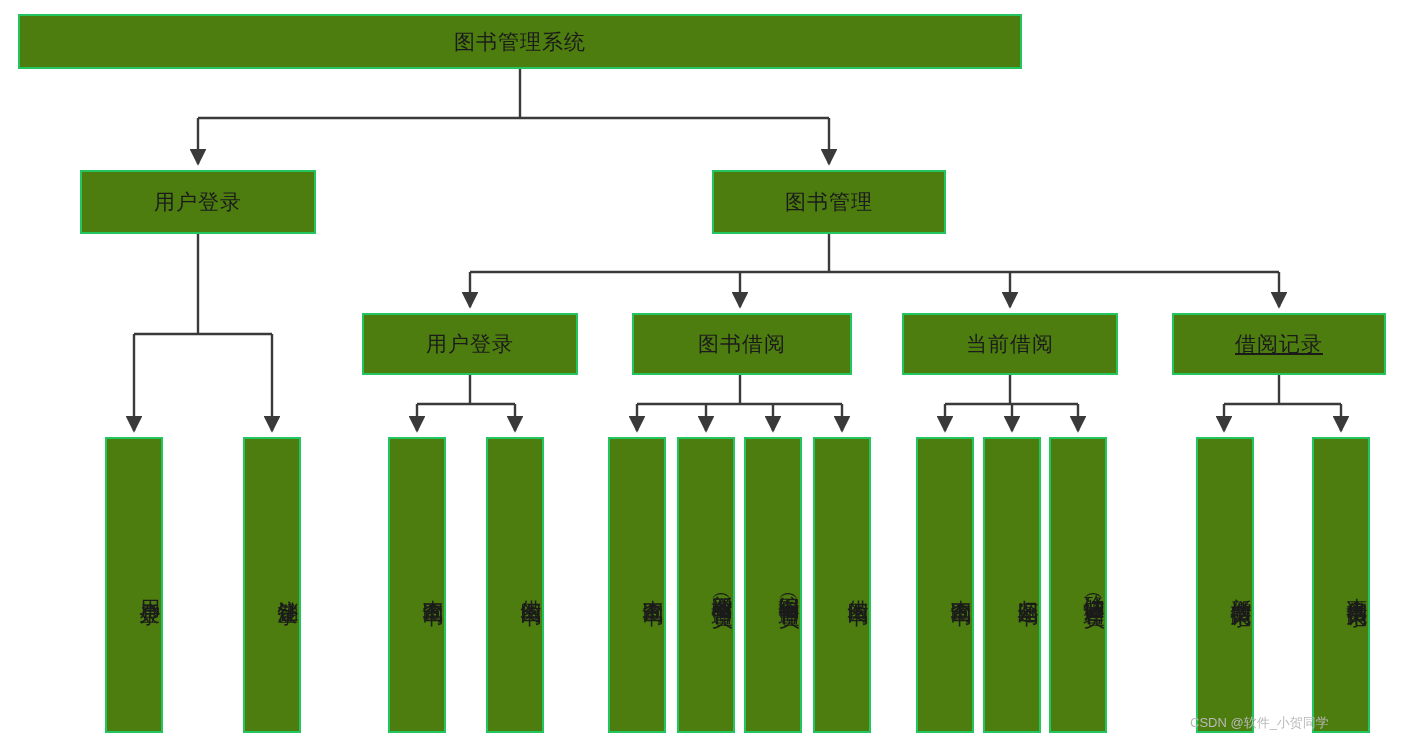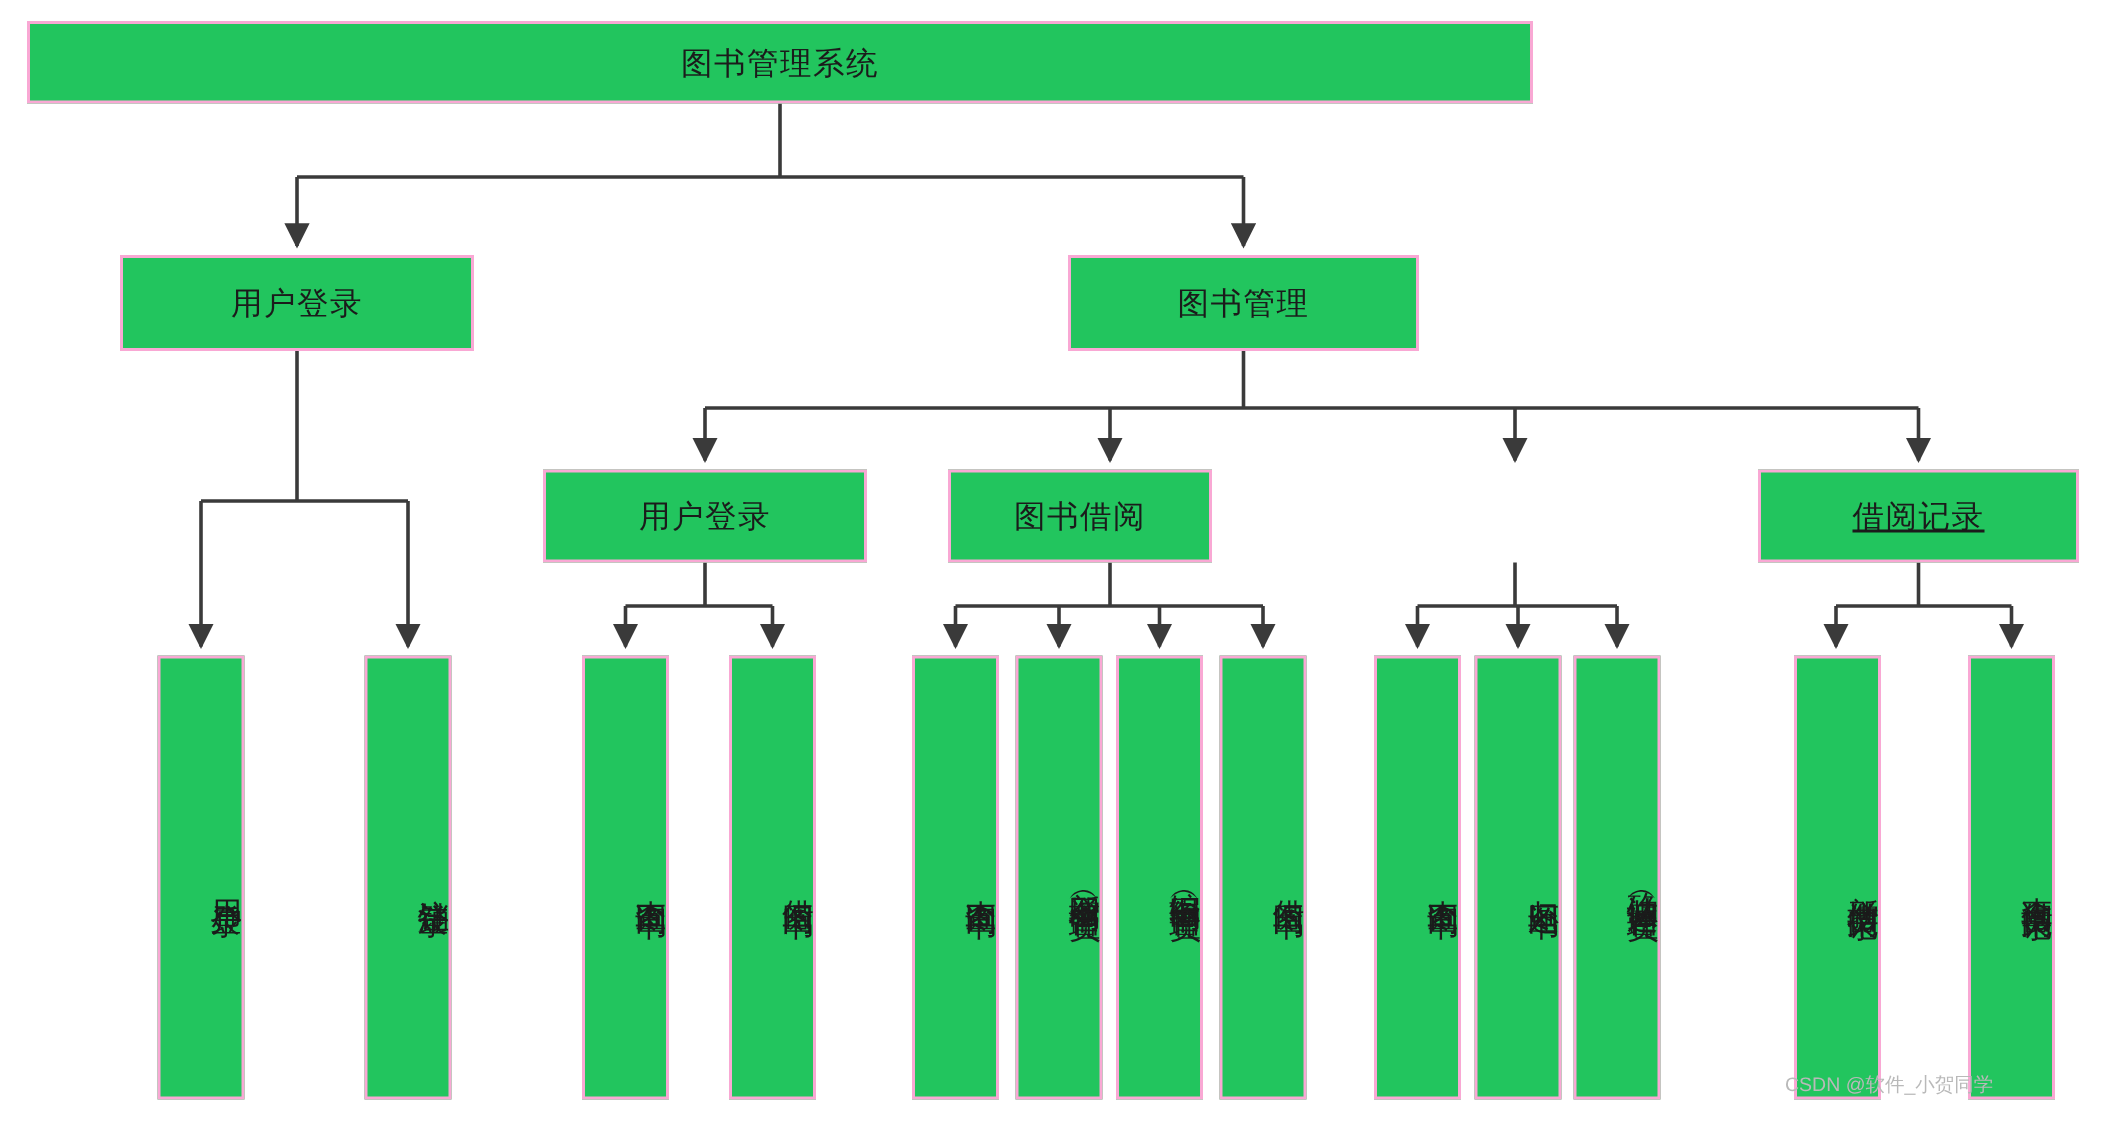--- a/index.html
+++ b/index.html
@@ -13,22 +13,22 @@
   #canvas {
     position: relative;
     width: 1405px;
     height: 747px;
     background: #ffffff;
     overflow: hidden;
   }
   .node {
     position: absolute;
     box-sizing: border-box;
-    background: #22c55e;
-    border: 2px solid #f9a8d4;
+    background: #4d7c0f;
+    border: 2px solid #22c55e;
     display: flex;
     align-items: center;
     justify-content: center;
     color: #1b1b1b;
   }
   .node.horiz {
     font-size: 21px;
     letter-spacing: 1px;
   }
   .node.vert {
@@ -137,22 +137,25 @@
   <div class="node horiz" style="left:80px; top:170px; width:236px; height:64px;">
     <span class="lbl">用户登录</span>
   </div>
   <div class="node horiz" style="left:712px; top:170px; width:234px; height:64px;">
     <span class="lbl">图书管理</span>
   </div>
 
   <div class="node horiz" style="left:362px; top:313px; width:216px; height:62px;">
     <span class="lbl">用户登录</span>
   </div>
-  <div class="node horiz" style="left:632px; top:313px; width:176px; height:62px;">
+  <div class="node horiz" style="left:632px; top:313px; width:220px; height:62px;">
     <span class="lbl">图书借阅</span>
+  </div>
+  <div class="node horiz" style="left:902px; top:313px; width:216px; height:62px;">
+    <span class="lbl">当前借阅</span>
   </div>
   <div class="node horiz" style="left:1172px; top:313px; width:214px; height:62px;text-decoration:underline;">
     <span class="lbl">借阅记录</span>
   </div>
 
   <div class="node vert" style="left:105px; top:437px; width:58px; height:296px;">
     <span class="lbl">用户登录</span>
   </div>
   <div class="node vert" style="left:243px; top:437px; width:58px; height:296px;">
     <span class="lbl">注销登录</span>

